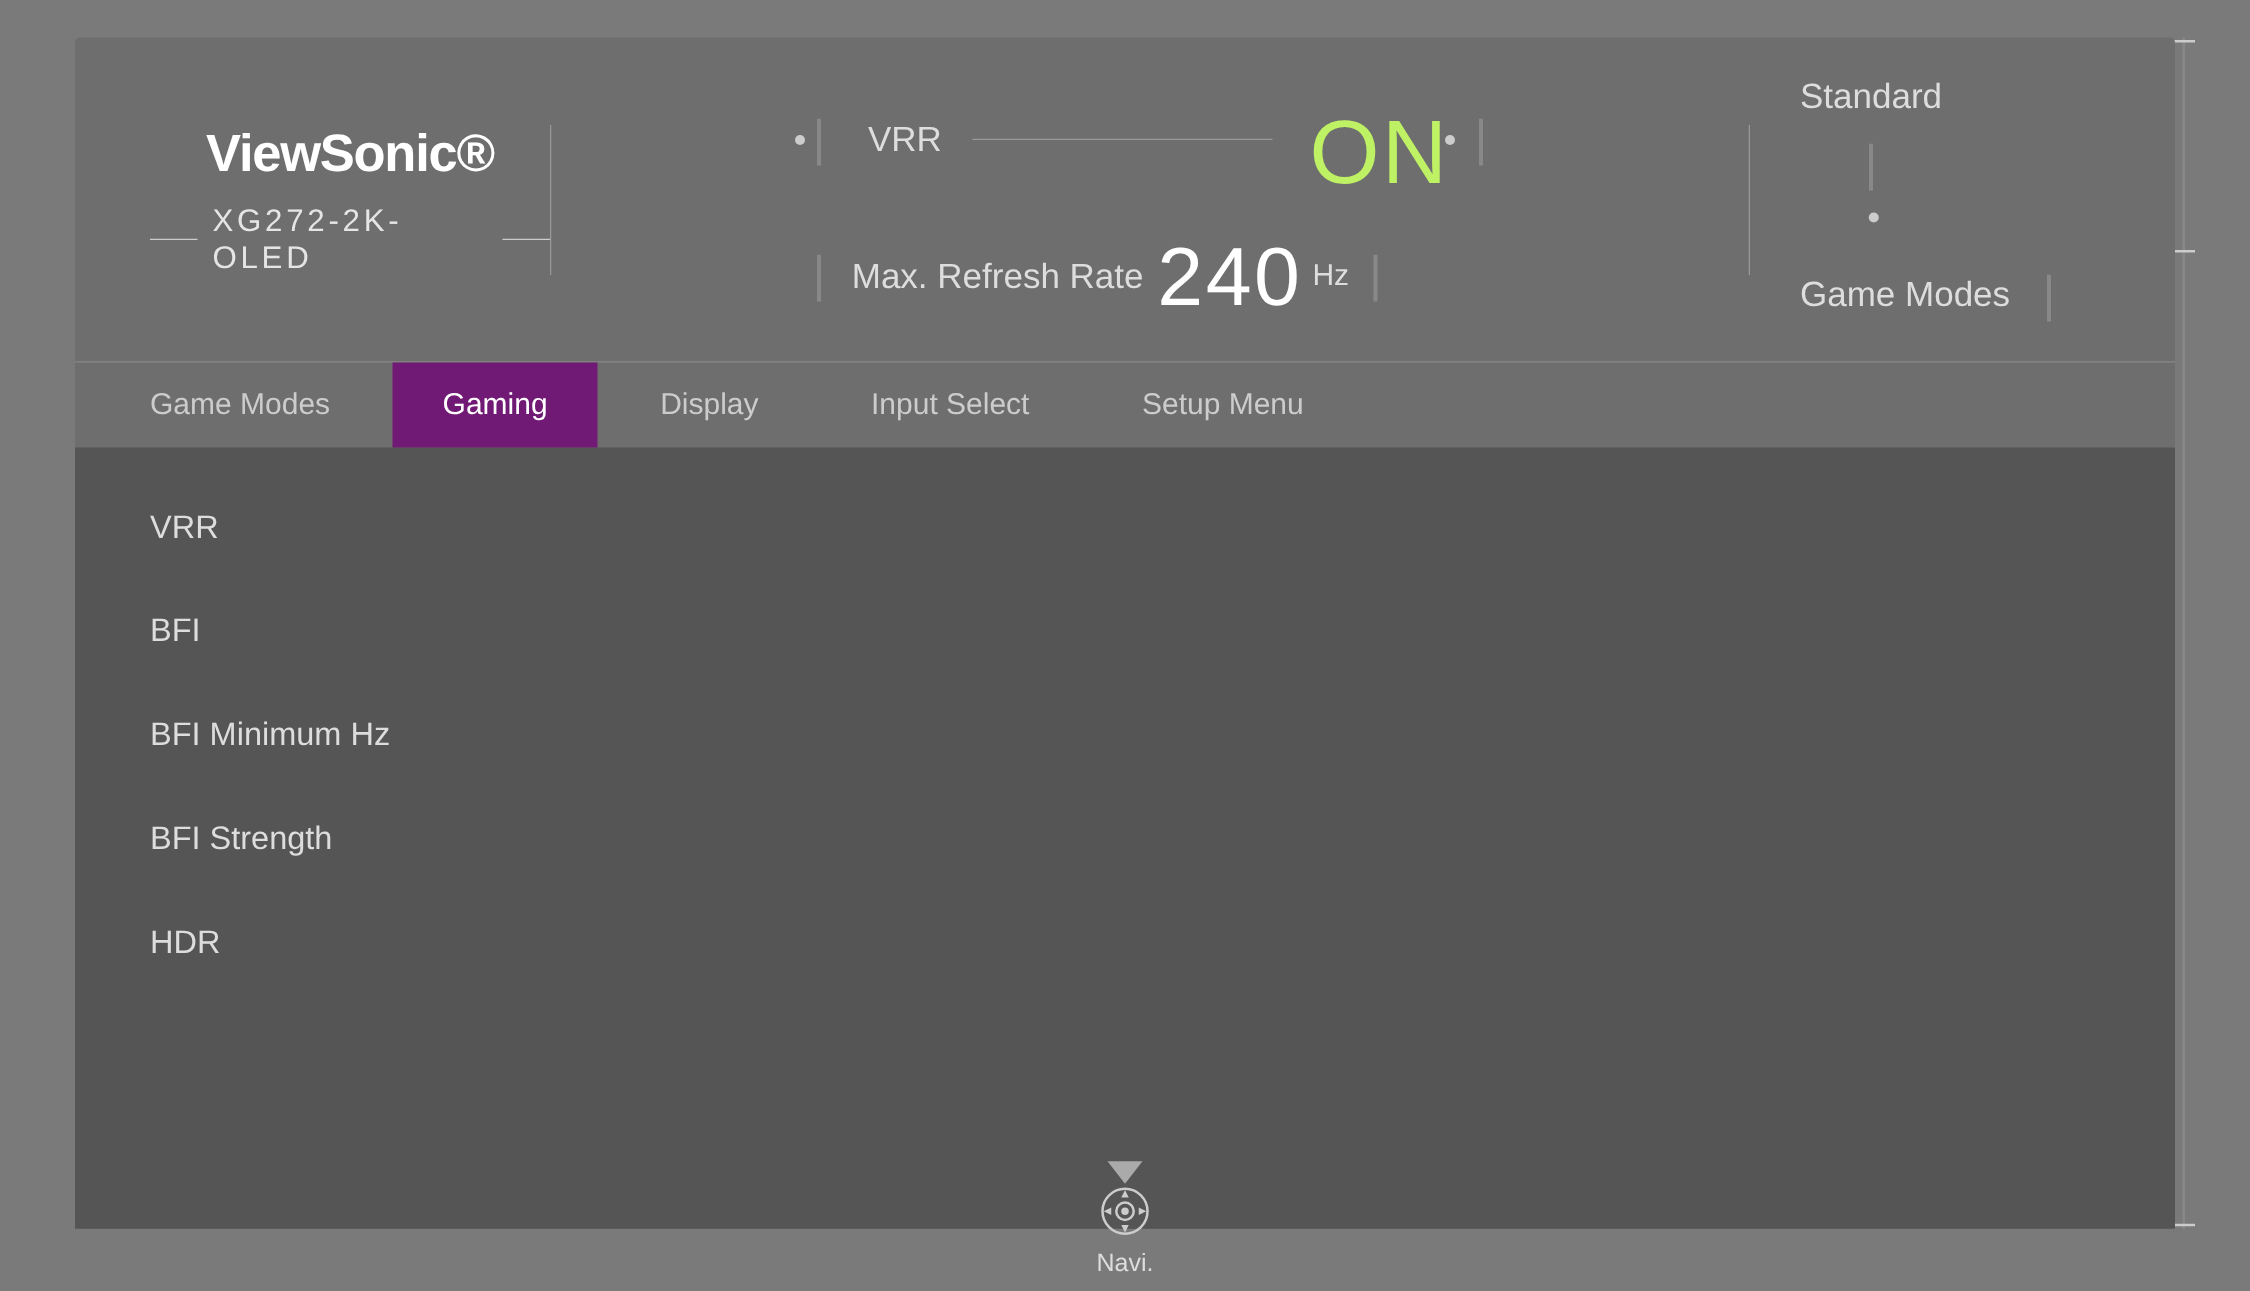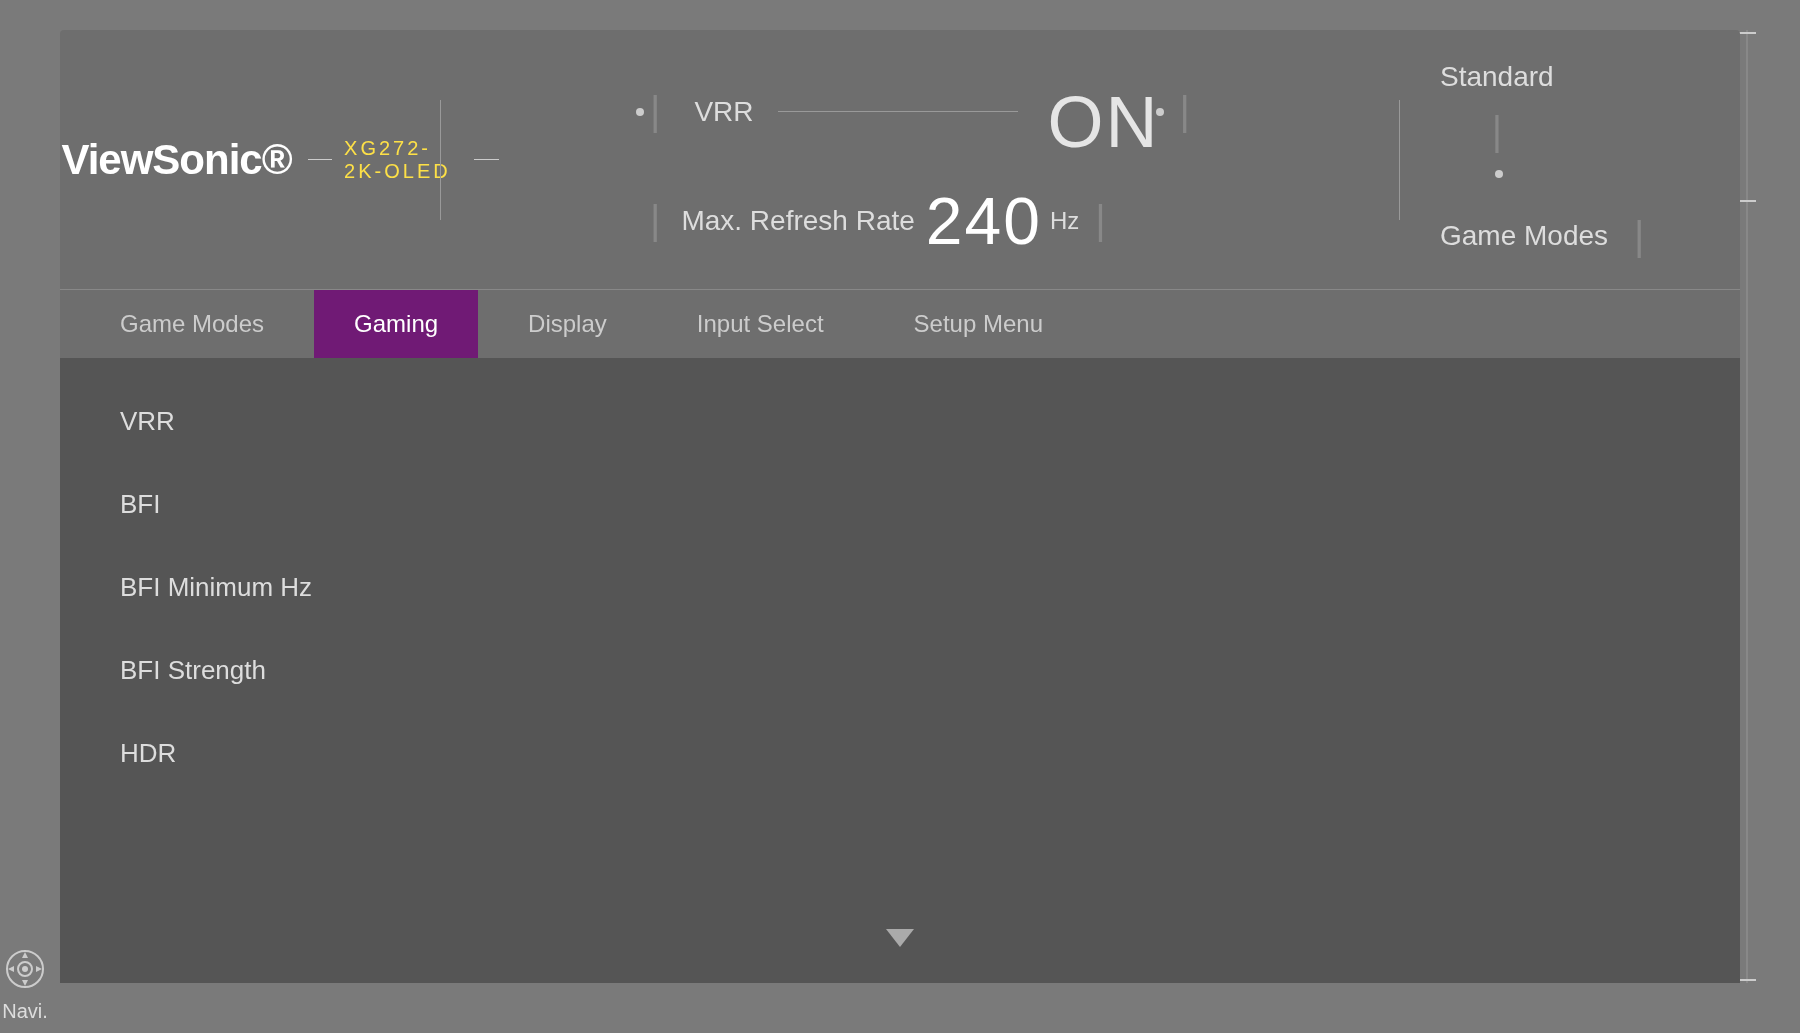--- a/index.html
+++ b/index.html
@@ -44,22 +44,22 @@
     }
 
     .logo-text {
       font-size: 42px;
       font-weight: 900;
       color: #ffffff;
       letter-spacing: -1px;
     }
 
     .model-name {
-      font-size: 20px;
-      color: #fde047;
+      font-size: 25px;
+      color: #e5e5e5;
       letter-spacing: 3px;
       display: flex;
       align-items: center;
       gap: 12px;
       justify-content: flex-end;
     }
 
     .model-dash {
       display: inline-block;
       width: 40px;
@@ -138,20 +138,21 @@
 
     
     .bottom-bar {
       position: absolute;
       bottom: 0;
       left: 0;
       right: 0;
       height: 100px;
       display: flex;
       align-items: center;
+      justify-content: center;
       gap: 10px;
       background: transparent;
     }
 
     .navi-section {
       display: flex;
       flex-direction: column;
       align-items: center;
       gap: 6px;
     }
@@ -241,39 +242,39 @@
   <div class="border-right"></div>
   <div class="right-tick" style="top: 32px;"></div>
   <div class="right-tick" style="top: 200px;"></div>
   <div class="right-tick" style="bottom: 52px;"></div>
 
   <div class="osd-panel">
 
     <div class="top-bar">
 
       <div class="top-bar-left">
-        <div style="display:flex; flex-direction:row; align-items:center; gap:16px;">
+        <div style="display:flex; flex-direction:column; align-items:center; gap:16px;">
           <div class="logo-text">ViewSonic®</div>
           <div class="model-name">
             <span class="model-dash"></span>
             <span>XG272-2K-OLED</span>
             <span class="model-dash"></span>
           </div>
         </div>
       </div>
 
       <div class="v-sep"></div>
 
       <div class="top-bar-center">
 
         <div style="display:flex; align-items:center; width:560px; position:relative;">
           <span class="pipe">|</span>
           <span style="font-size:28px; color:#ddd; margin: 0 24px;">VRR</span>
           <div style="flex:1; height:1px; background:#999;"></div>
-          <span style="font-size:72px; font-weight:200; color:#e5e5e5; margin-left:30px; letter-spacing:2px;margin-top:20px;">ON</span>
+          <span style="font-size:72px; font-weight:200; color:#bef264; margin-left:30px; letter-spacing:2px;margin-top:20px;">ON</span>
           <span class="pipe" style="margin-left:20px;">|</span>
           <div class="dot-marker" style="left:-4px;"></div>
           <div class="dot-marker" style="right:36px;"></div>
         </div>
 
         <div style="display:flex; align-items:center; width:560px; position:relative;">
           <span class="pipe">|</span>
           <span style="font-size:28px; color:#ddd; margin: 0 11px; white-space:nowrap;">Max. Refresh Rate</span>
           <span style="font-size:66px; font-weight:200; color:#fff; margin-left:0; letter-spacing:2px;">240</span>
           <span style="font-size:24px; color:#ddd; margin-left:8px;">Hz</span>

